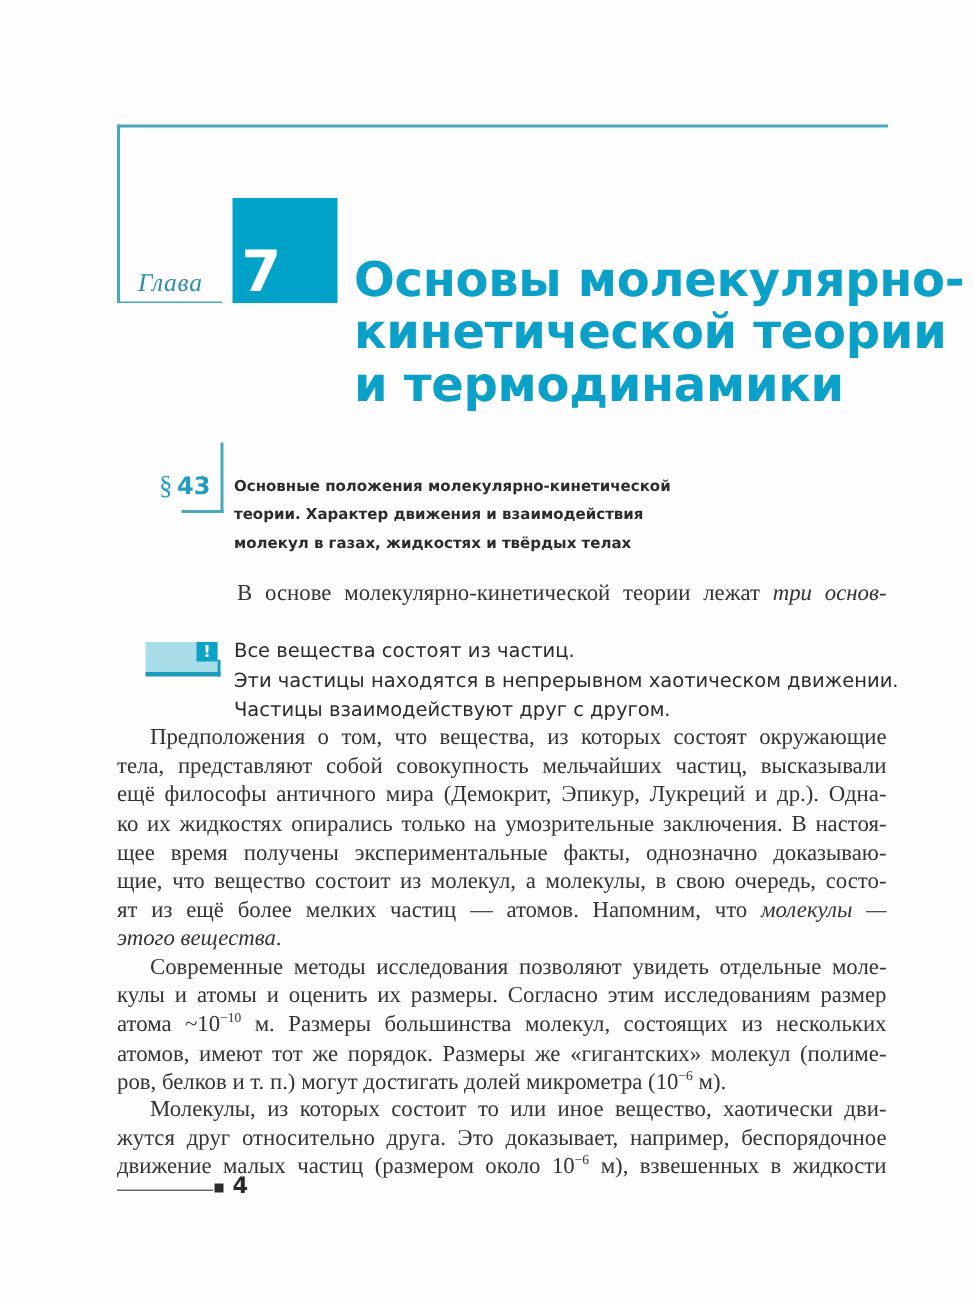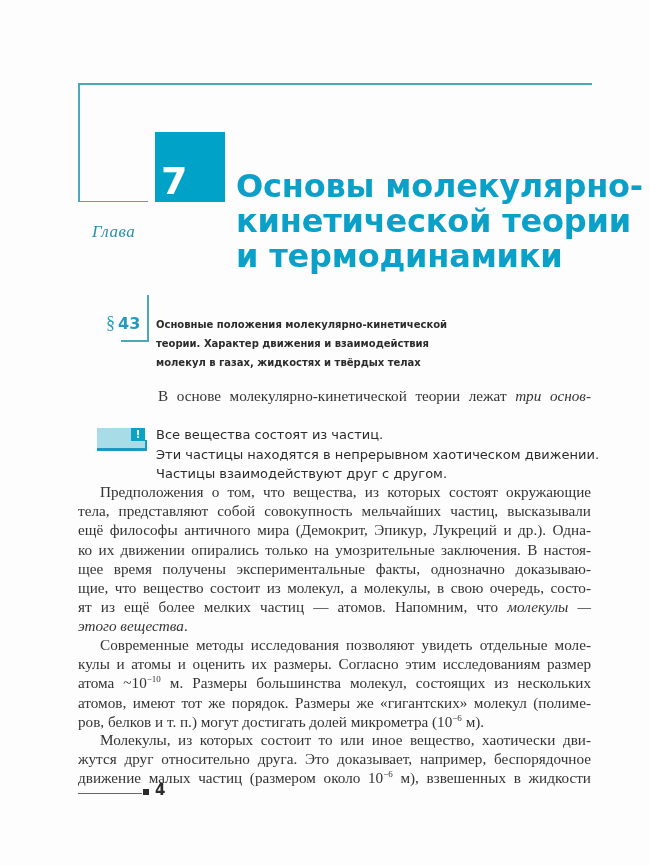--- a/index.html
+++ b/index.html
@@ -5,21 +5,21 @@
     html, body { margin: 0; padding: 0; }
     body {
       width: 650px; height: 865px; background: #fdfdfd; position: relative;
       overflow: hidden; font-family: "Liberation Serif", "DejaVu Serif", serif; color: #2a2a2a;
     }
     .frame-top { position: absolute; left: 78px; top: 83px; width: 514px; height: 2px; background: #4aa8bd; }
     .frame-left { position: absolute; left: 78px; top: 83px; width: 2px; height: 119px; background: #4aa8bd; }
     .glava-underline { position: absolute; left: 78px; top: 201px; width: 70px; height: 1px; background: #4aa8bd; }
     .glava-label {
       position: absolute; left: 92px; top: 179px; font-style: italic; font-size: 17px;
-      color: #2a8fab; font-family: "Liberation Serif", serif; letter-spacing: 0.5px; margin-top: 43px;
+      color: #2a8fab; font-family: "Liberation Serif", serif; letter-spacing: 0.5px;
     }
     .chapter-box {
       position: absolute; left: 155px; top: 132px; width: 70px; height: 70px; background: #00a3c7;
     }
     .chapter-num {
       position: absolute; left: 6px; bottom: 2px; color: #fff; font-family: "DejaVu Sans", sans-serif;
       font-weight: bold; font-size: 38px; line-height: 38px;
     }
     .chapter-title {
       position: absolute; left: 236px; top: 169px; width: 360px; color: #0aa0c8;
@@ -112,21 +112,21 @@
 <div class="key-points">
   <div>Все вещества состоят из частиц.</div>
   <div>Эти частицы находятся в непрерывном хаотическом движении.</div>
   <div>Частицы взаимодействуют друг с другом.</div>
 </div>
 
 <div class="body-text" style="top:482px;">
   <span class="ln indent">Предположения о том, что вещества, из которых состоят окружающие</span>
   <span class="ln">тела, представляют собой совокупность мельчайших частиц, высказывали</span>
   <span class="ln">ещё философы античного мира (Демокрит, Эпикур, Лукреций и др.). Одна-</span>
-  <span class="ln">ко их движении опирались только на умозрительные заключения. В настоя-</span>
+  <span class="ln">ко их жидкостях опирались только на умозрительные заключения. В настоя-</span>
   <span class="ln">щее время получены экспериментальные факты, однозначно доказываю-</span>
   <span class="ln">щие, что вещество состоит из молекул, а молекулы, в свою очередь, состо-</span>
   <span class="ln"><span>ят из ещё более мелких частиц — атомов. Напомним, что </span><i>молекулы —</i></span>
   <span class="ln last"><i>этого вещества</i><span>.</span></span>
 </div>
 
 <div class="body-text" style="top:635px;">
   <span class="ln indent">Современные методы исследования позволяют увидеть отдельные моле-</span>
   <span class="ln">кулы и атомы и оценить их размеры. Согласно этим исследованиям размер</span>
   <span class="ln"><span>атома ~10</span><sup>−10</sup><span> м. Размеры большинства молекул, состоящих из нескольких</span></span>

